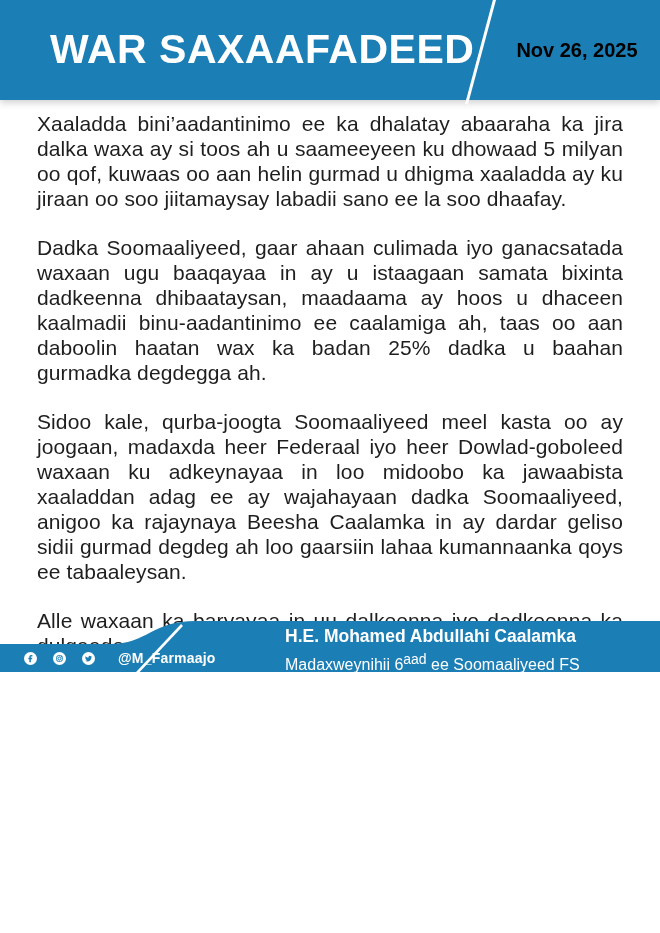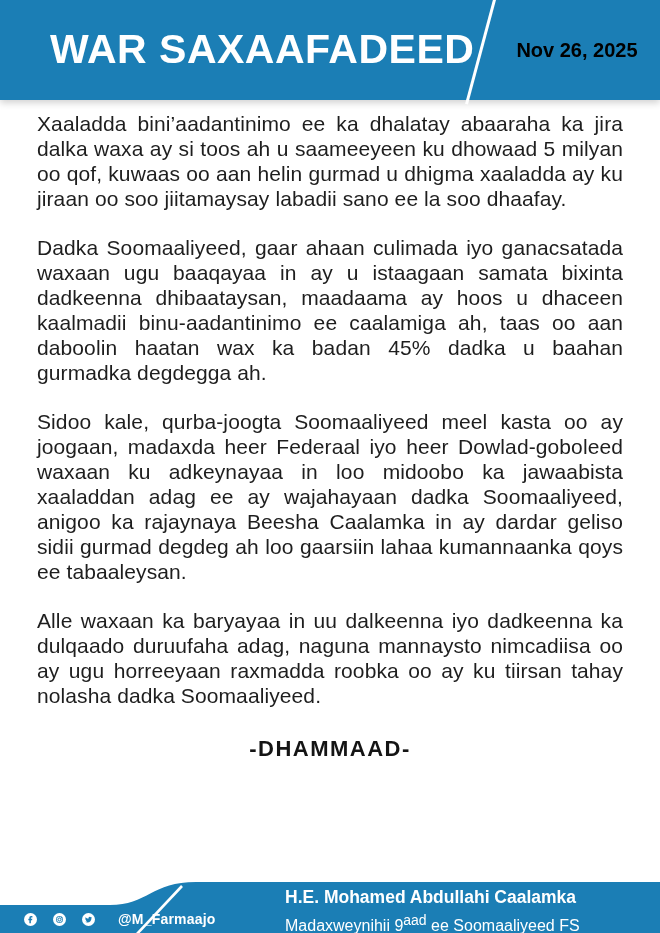--- a/index.html
+++ b/index.html
@@ -1,20 +1,20 @@
 <!DOCTYPE html>
 <html><head>
 <meta charset="utf-8">
 <style>
   * { margin: 0; padding: 0; box-sizing: border-box; }
   html, body { background: #ffffff; }
   .page {
     position: relative;
     width: 660px;
-    height: 933px;
+    height: 672px;
     background: #ffffff;
     overflow: hidden;
     font-family: "Liberation Sans", sans-serif;
   }
 
   
   .header {
     position: relative;
     width: 660px;
     height: 100px;
@@ -126,21 +126,21 @@
 <div class="page">
 
   <div class="header">
     <div class="header-title">WAR SAXAAFADEED</div>
     <div class="header-divider"></div>
     <div class="header-date">Nov 26, 2025</div>
   </div>
 
   <div class="body-text">
     <p>Xaaladda bini’aadantinimo ee ka dhalatay abaaraha ka jira dalka waxa ay si toos ah u saameeyeen ku dhowaad 5 milyan oo qof, kuwaas oo aan helin gurmad u dhigma xaaladda ay ku jiraan oo soo jiitamaysay labadii sano ee la soo dhaafay.</p>
-    <p>Dadka Soomaaliyeed, gaar ahaan culimada iyo ganacsatada waxaan ugu baaqayaa in ay u istaagaan samata bixinta dadkeenna dhibaataysan, maadaama ay hoos u dhaceen kaalmadii binu-aadantinimo ee caalamiga ah, taas oo aan daboolin haatan wax ka badan 45% dadka u baahan gurmadka degdegga ah.</p>
+    <p>Dadka Soomaaliyeed, gaar ahaan culimada iyo ganacsatada waxaan ugu baaqayaa in ay u istaagaan samata bixinta dadkeenna dhibaataysan, maadaama ay hoos u dhaceen kaalmadii binu-aadantinimo ee caalamiga ah, taas oo aan daboolin haatan wax ka badan 25% dadka u baahan gurmadka degdegga ah.</p>
     <p>Sidoo kale, qurba-joogta Soomaaliyeed meel kasta oo ay joogaan, madaxda heer Federaal iyo heer Dowlad-goboleed waxaan ku adkeynayaa in loo midoobo ka jawaabista xaaladdan adag ee ay wajahayaan dadka Soomaaliyeed, anigoo ka rajaynaya Beesha Caalamka in ay dardar geliso sidii gurmad degdeg ah loo gaarsiin lahaa kumannaanka qoys ee tabaaleysan.</p>
     <p>Alle waxaan ka baryayaa in uu dalkeenna iyo dadkeenna ka dulqaado duruufaha adag, naguna mannaysto nimcadiisa oo ay ugu horreeyaan raxmadda roobka oo ay ku tiirsan tahay nolasha dadka Soomaaliyeed.</p>
     <div class="end-mark">-DHAMMAAD-</div>
   </div>
 
   <div class="footer">
     <svg class="footer-shape" width="660" height="51" viewBox="0 0 660 51">
       <path d="M0,23 L110,23 C147,23 152,0 196,0 L660,0 L660,51 L0,51 Z" fill="#1B7EB5"></path>
       <line x1="136" y1="53" x2="182" y2="4" stroke="#ffffff" stroke-width="2.6"></line>
     </svg>
@@ -164,17 +164,17 @@
         <svg width="13" height="13" viewBox="0 0 24 24">
           <circle cx="12" cy="12" r="12" fill="#ffffff"></circle>
           <path d="M18.5 8.3c-.5.2-1 .4-1.5.4.5-.3.9-.8 1.1-1.4-.5.3-1.1.5-1.7.7a2.7 2.7 0 0 0-4.6 2.4C9.7 10.3 7.8 9.3 6.5 7.7c-.6 1.1-.3 2.5.8 3.2-.4 0-.8-.1-1.2-.3 0 1.3.9 2.4 2.1 2.6-.4.1-.8.1-1.2.1.3 1.1 1.3 1.8 2.5 1.9-1.1.8-2.4 1.2-3.8 1.1 1.2.8 2.6 1.2 4.1 1.2 5 0 7.8-4.2 7.6-8 .5-.3 1-.8 1.1-1.2z" fill="#1B7EB5"></path>
         </svg>
       </span>
       <span class="social-handle">@M_Farmaajo</span>
     </div>
 
     <div class="footer-right">
       <div class="footer-name">H.E. Mohamed Abdullahi Caalamka</div>
-      <div class="footer-title"><span>Madaxweynihii 9</span><sup>aad</sup><span> ee Soomaaliyeed FS</span></div>
+      <div class="footer-title"><span>Madaxweynihii 6</span><sup>aad</sup><span> ee Soomaaliyeed FS</span></div>
     </div>
   </div>
 
 </div>
 
 </body></html>

